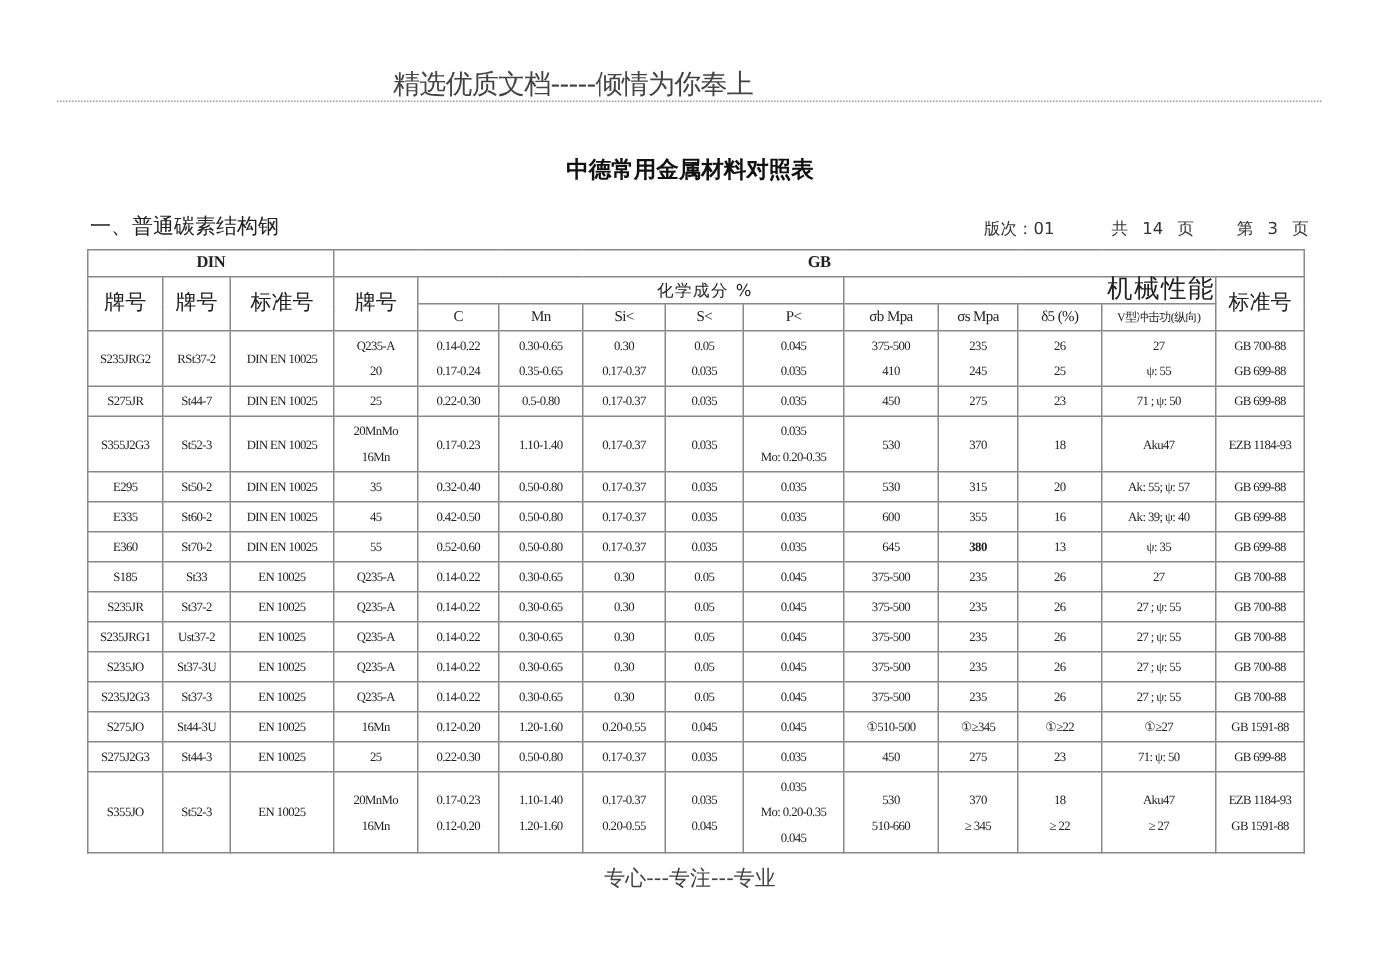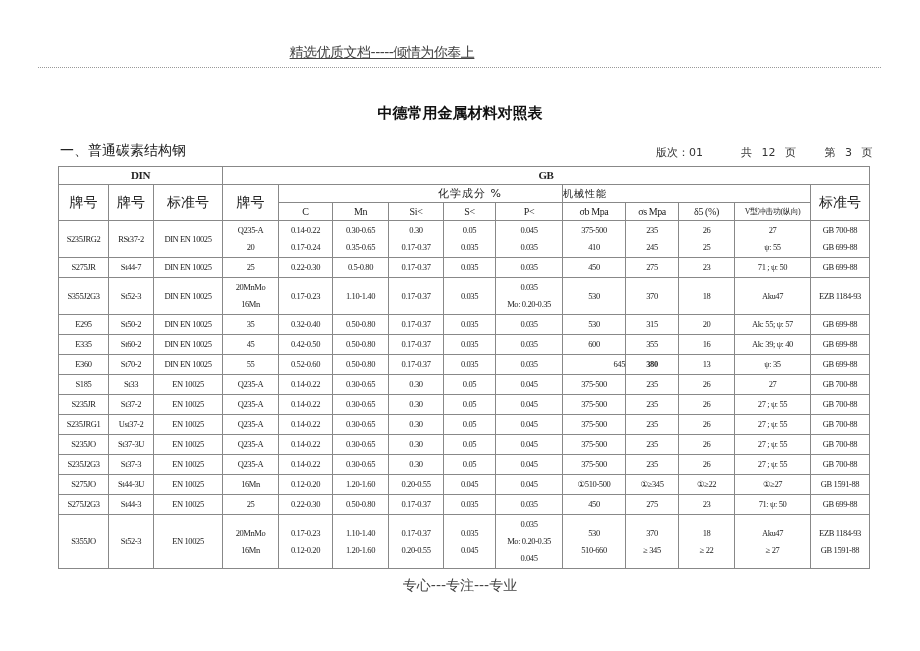--- a/index.html
+++ b/index.html
@@ -1,44 +1,44 @@
 <!DOCTYPE html>
 <html><head>
 <meta charset="utf-8">
 <style>
   html, body { margin:0; padding:0; background:#ffffff; }
   body { width:920px; height:651px; position:relative; overflow:hidden; font-family:"Liberation Serif","DejaVu Serif",serif; color:#222; }
-  .page-header { position:absolute; left:0; top:44px; width:764px; text-align:center; font-size:14px; color:#444; font-family:"DejaVu Sans",sans-serif; letter-spacing:-0.5px;text-decoration:underline; }
+  .page-header { position:absolute; left:0; top:44px; width:764px; text-align:center; font-size:18px; color:#444; font-family:"DejaVu Sans",sans-serif; letter-spacing:-0.5px; }
   .header-rule { position:absolute; left:38px; top:67px; width:843px; height:0; border-top:1px dotted #999; }
   .doc-title { position:absolute; left:0; top:104px; width:920px; text-align:center; font-size:15px; font-weight:bold; font-family:"DejaVu Sans",sans-serif; color:#111; }
   .section-title { position:absolute; left:60px; top:142px; font-size:14px; font-family:"DejaVu Sans",sans-serif; color:#222; }
   .page-info { position:absolute; left:656px; top:145px; font-size:11px; font-family:"DejaVu Sans",sans-serif; color:#333; word-spacing:6px; }
   table.steel { position:absolute; left:58px; top:166px; border-collapse:collapse; table-layout:fixed; font-size:8.5px; letter-spacing:-0.4px; }
   table.steel td { border:1px solid #888; text-align:center; vertical-align:middle; padding:0; line-height:17px; color:#222; }
   table.steel td.grp { font-weight:bold; font-size:11px; height:17px; }
   table.steel td.big { font-size:14px; font-family:"DejaVu Sans",sans-serif; letter-spacing:0; }
   table.steel td.sub { font-size:10px; height:17px; }
   table.steel td.subhd { font-size:11px; font-family:"DejaVu Sans",sans-serif; letter-spacing:1px; height:17px; text-align:right; padding-right:60px; }
-  table.steel td.subhd2 { font-size:10px; font-family:"DejaVu Sans",sans-serif; letter-spacing:1px; text-align:left; }
+  table.steel td.subhd2 { font-size:17px; font-family:"DejaVu Sans",sans-serif; letter-spacing:1px; text-align:right; }
   .row1 td { height:17px; }
   .cell-line { display:block; }
   .page-footer { position:absolute; left:0; top:577px; width:920px; text-align:center; font-size:14px; color:#444; font-family:"DejaVu Sans",sans-serif; }
 </style>
 </head>
 <body>
 
 <div class="page-header">精选优质文档-----倾情为你奉上</div>
 <div class="header-rule"></div>
 
 <div class="doc-title">中德常用金属材料对照表</div>
 <div class="section-title">一、普通碳素结构钢</div>
 <div class="page-info">
   <span>版次：01</span>
   &nbsp;&nbsp;
-  <span>共 12 页</span>
+  <span>共 14 页</span>
   &nbsp;
   <span>第 3 页</span>
 </div>
 
 <table class="steel">
   <colgroup>
     <col style="width:50px">
       <col style="width:45px">
       <col style="width:69px">
       <col style="width:56px">
@@ -332,21 +332,21 @@
         </td>
         <td style="height: 19px;">
           <span class="cell-line">0.17-0.37</span>
         </td>
         <td style="height: 19px;">
           <span class="cell-line">0.035</span>
         </td>
         <td style="height: 19px;">
           <span class="cell-line">0.035</span>
         </td>
-        <td style="height: 19px; text-align: right;">
+        <td style="height: 19px;">
           <span class="cell-line">645</span>
         </td>
         <td style="height: 19px; font-weight: bold;">
           <span class="cell-line">380</span>
         </td>
         <td style="height: 19px;">
           <span class="cell-line">13</span>
         </td>
         <td style="height: 19px;">
           <span class="cell-line">ψ: 35</span>

